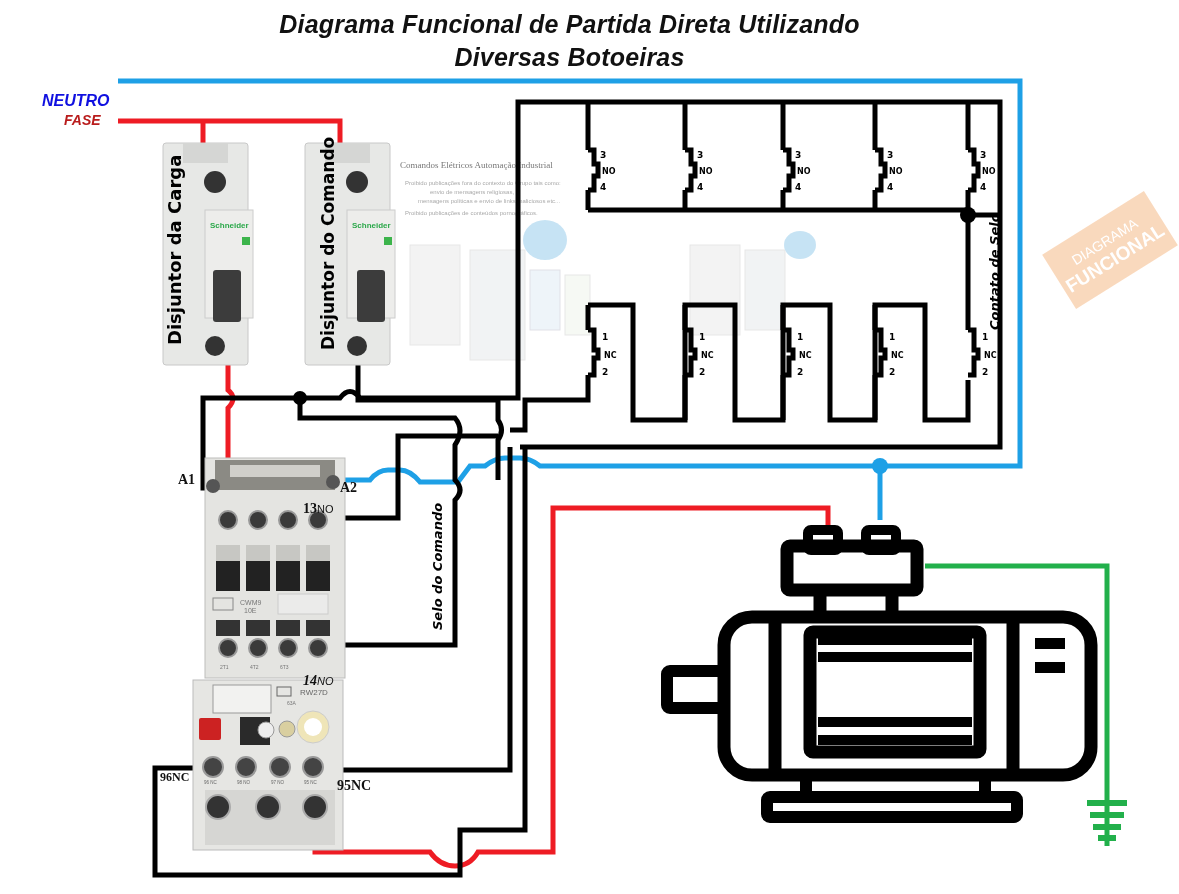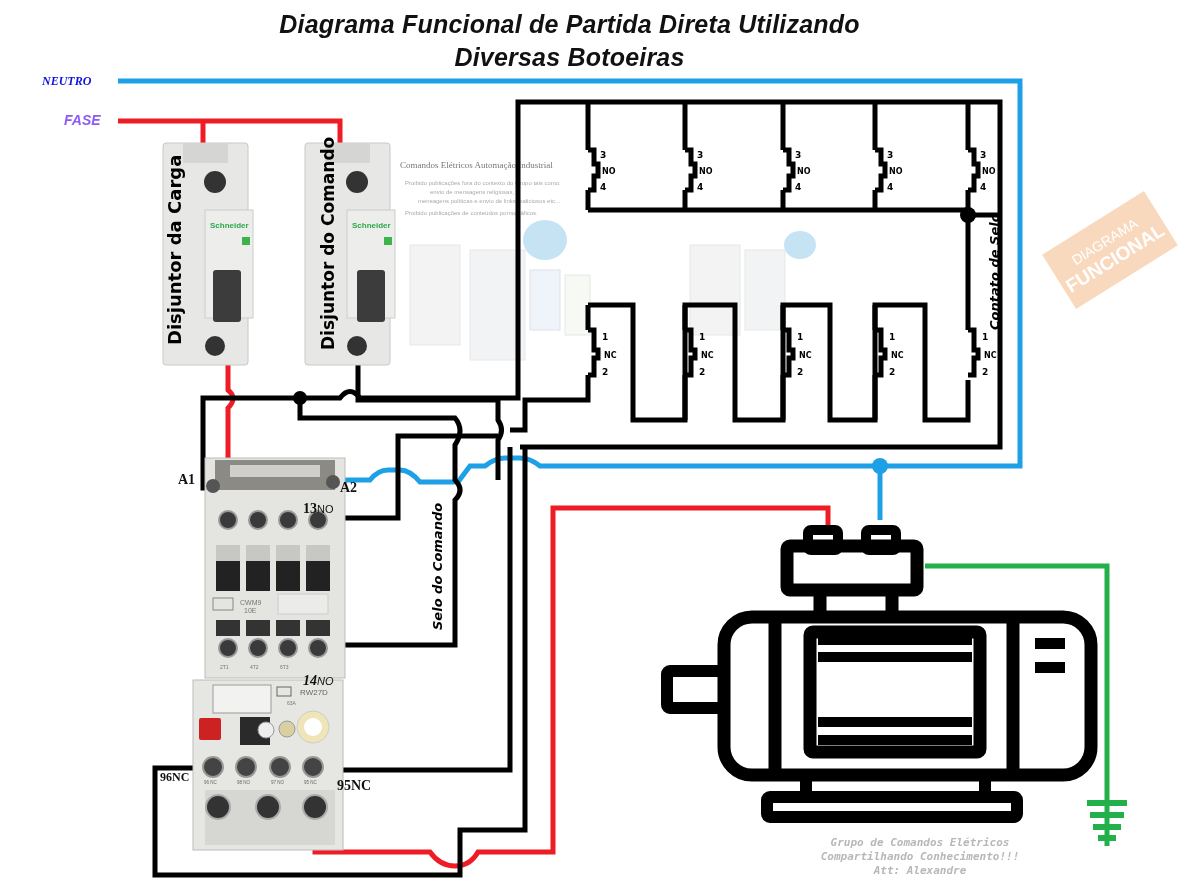--- a/index.html
+++ b/index.html
@@ -1,22 +1,22 @@
 <!DOCTYPE html>
 <html><head>
 <meta charset="utf-8">
 <style>
   html, body { margin: 0; padding: 0; background: #ffffff; }
   body { width: 1179px; height: 894px; position: relative; overflow: hidden; font-family: "Liberation Sans", sans-serif; }
   #stage { position: absolute; left: 0; top: 0; width: 1179px; height: 894px; }
   .title { position: absolute; left: 0; width: 1179px; text-align: center; font-family: "Liberation Sans", sans-serif; font-weight: bold; font-style: italic; font-size: 25px; color: #111; letter-spacing: 0.2px; }
   .t1 { top: 10px; left: -20px; }
   .t2 { top: 43px; left: -20px; }
-  .lbl-neutro { position: absolute; left: 42px; top: 74px; font-style: italic; font-weight: bold; font-size: 12px; color: #1010e0; font-family: Liberation Serif, serif; }
-  .lbl-fase { position: absolute; left: 64px; top: 112px; font-style: italic; font-weight: bold; font-size: 14px; color: #8b5cf6; font-family: "Liberation Sans", sans-serif; }
+  .lbl-neutro { position: absolute; left: 42px; top: 92px; font-style: italic; font-weight: bold; font-size: 16px; color: #1010e0; font-family: Liberation Sans, sans-serif; }
+  .lbl-fase { position: absolute; left: 64px; top: 112px; font-style: italic; font-weight: bold; font-size: 14px; color: #b91c1c; font-family: "Liberation Sans", sans-serif; }
   .vtext { position: absolute; font-family: "DejaVu Sans", sans-serif; font-weight: bold; color: #000; white-space: nowrap; transform-origin: left top; transform: rotate(-90deg); }
   .credit { position: absolute; left: 790px; top: 836px; width: 260px; text-align: center; font-family: "DejaVu Sans Mono", monospace; font-style: italic; font-weight: bold; font-size: 11px; color: #b8b8b8; line-height: 14px; }
   .stamp { position: absolute; left: 1050px; top: 218px; width: 120px; height: 64px; background: #f9d3b2; opacity: 0.85; transform: rotate(-32deg); display: flex; flex-direction: column; align-items: center; justify-content: center; }
   .stamp span { color: #fff; font-family: "Liberation Sans", sans-serif; font-weight: bold; line-height: 20px; }
   .stamp .s1 { font-size: 14px; font-weight: normal; }
   .stamp .s2 { font-size: 19px; }
   .terminal-lbl { position: absolute; font-family: "Liberation Serif", serif; font-weight: bold; font-size: 14px; color: #111; }
   .terminal-lbl small { font-family: "Liberation Sans", sans-serif; font-weight: normal; font-size: 11px; }
   .wm-title { position: absolute; left: 400px; top: 160px; font-family: "Liberation Serif", serif; font-size: 9px; color: #777; }
   .wm-line { position: absolute; left: 405px; font-family: "Liberation Sans", sans-serif; font-size: 6px; color: #aaa; }
@@ -304,18 +304,13 @@
   <div class="terminal-lbl" style="left:303px;top:501px;"><span>13</span><small>NO</small></div>
   <div class="terminal-lbl" style="left:303px;top:673px;font-style:italic"><span>14</span><small>NO</small></div>
   <div class="terminal-lbl" style="left:160px;top:770px;font-size:12px">96NC</div>
   <div class="terminal-lbl" style="left:337px;top:778px;font-size:14px">95NC</div>
 
   <div class="stamp">
     <span class="s1">DIAGRAMA</span>
     <span class="s2">FUNCIONAL</span>
   </div>
 
-  <div class="credit">
-    <div>Grupo de Comandos Elétricos</div>
-    <div>Compartilhando Conhecimento!!!</div>
-    <div>Att: Alexandre</div>
-  </div>
 </div>
 
 </body></html>

